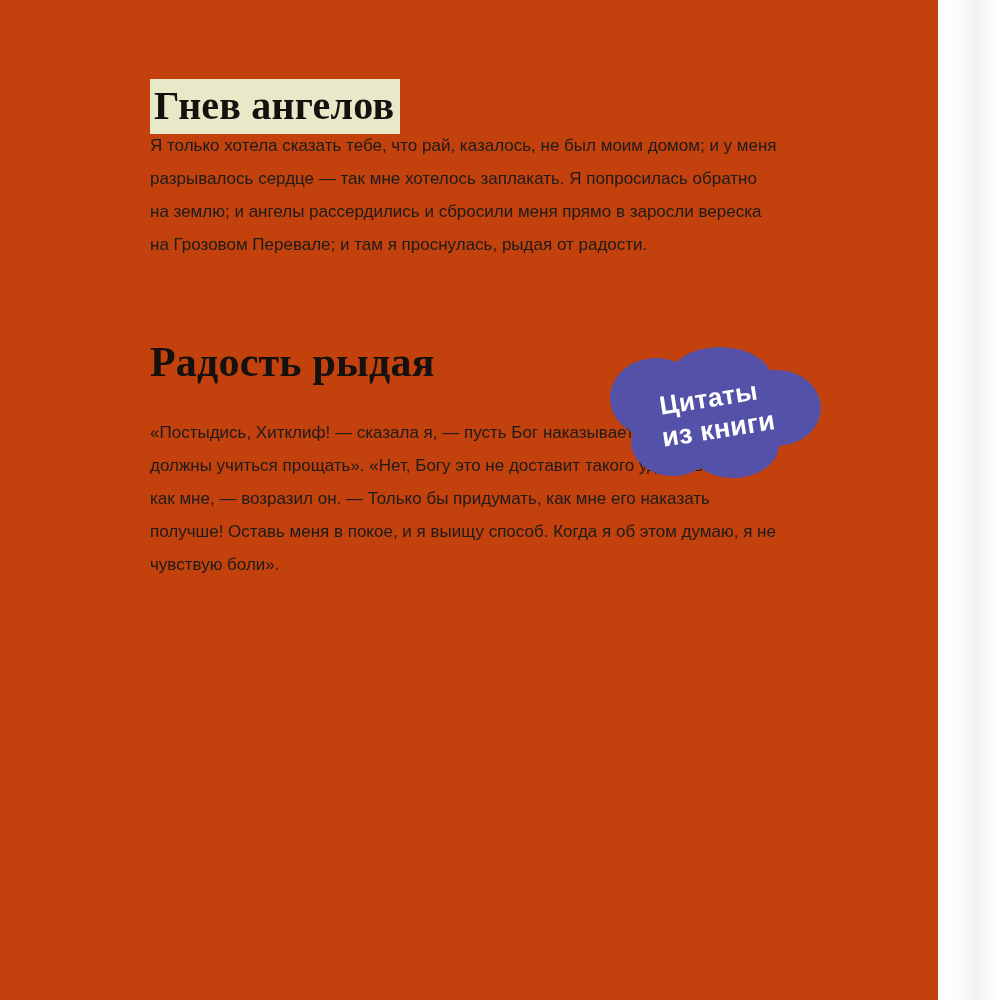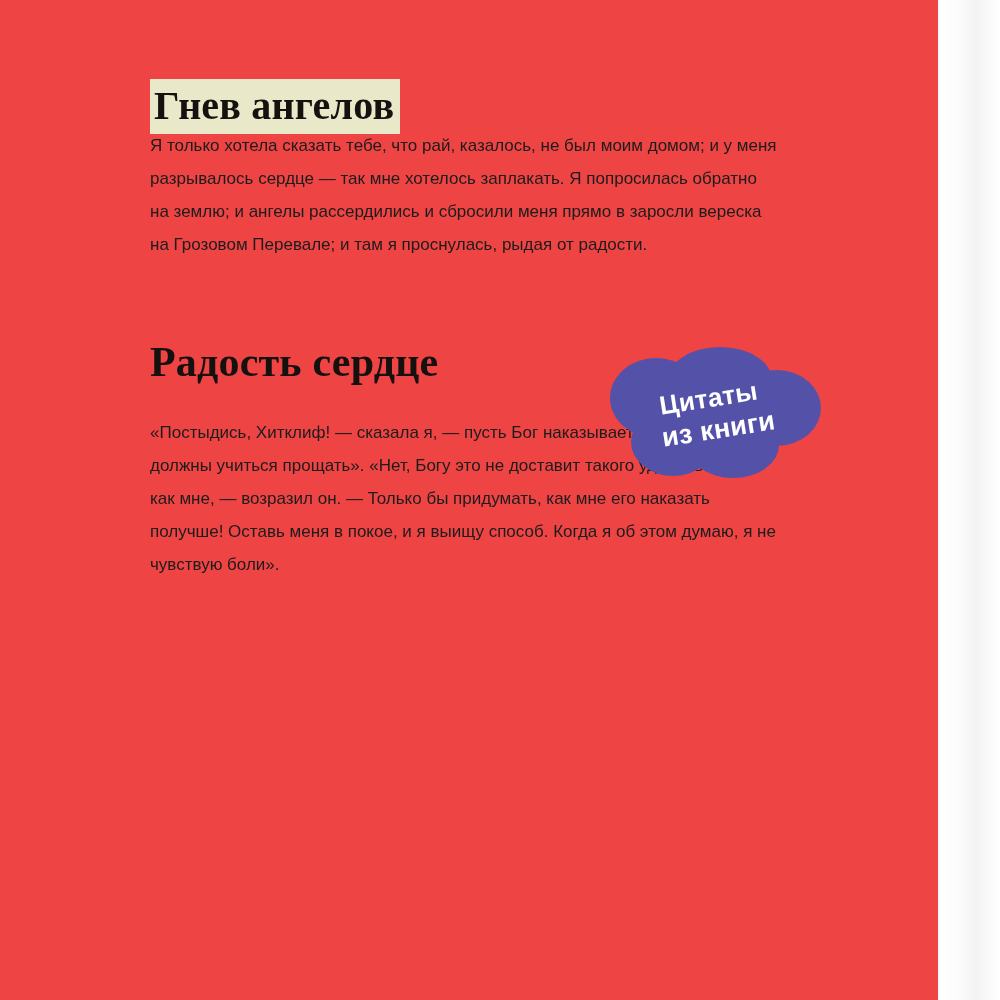--- a/index.html
+++ b/index.html
@@ -11,21 +11,21 @@
     width: 1000px;
     height: 1000px;
     font-family: "Liberation Sans", sans-serif;
     overflow: hidden;
   }
 
   .page {
     position: relative;
     width: 1000px;
     height: 1000px;
-    background: #ef4444;
+    background: #c2410c;
   }
 
   
   .page-edge {
     position: absolute;
     top: 0;
     right: 0;
     width: 62px;
     height: 1000px;
     background: linear-gradient(to right, #ffffff 0%, #fbfbfb 35%, #f3f3f3 62%, #ffffff 100%);
@@ -137,21 +137,21 @@
   <div class="page-edge-line"></div>
 
   <div class="content">
 
     <div class="section-one">
       <h1 class="section-title"><span class="title-highlight">Гнев ангелов</span></h1>
       <p class="body-text block-first-para">Я только хотела сказать тебе, что рай, казалось, не был моим домом; и у меня разрывалось сердце — так мне хотелось заплакать. Я попросилась обратно на землю; и ангелы рассердились и сбросили меня прямо в заросли вереска на Грозовом Перевале; и там я проснулась, рыдая от радости.</p>
     </div>
 
     <div class="section-two">
-      <h1 class="section-title">Радость сердце</h1>
+      <h1 class="section-title">Радость рыдая</h1>
       <p class="body-text">«Постыдись, Хитклиф! — сказала я, — пусть Бог наказывает злых людей, мы должны учиться прощать». «Нет, Богу это не доставит такого удовольствия, как мне, — возразил он. — Только бы придумать, как мне его наказать получше! Оставь меня в покое, и я выищу способ. Когда я об этом думаю, я не чувствую боли».</p>
     </div>
 
   </div>
 
   <div class="cloud-badge">
     <svg viewBox="0 0 230 135" xmlns="http://www.w3.org/2000/svg">
       <g fill="#5452a8">
         <ellipse cx="60" cy="52" rx="46" ry="40"></ellipse>
         <ellipse cx="124" cy="34" rx="52" ry="33"></ellipse>

